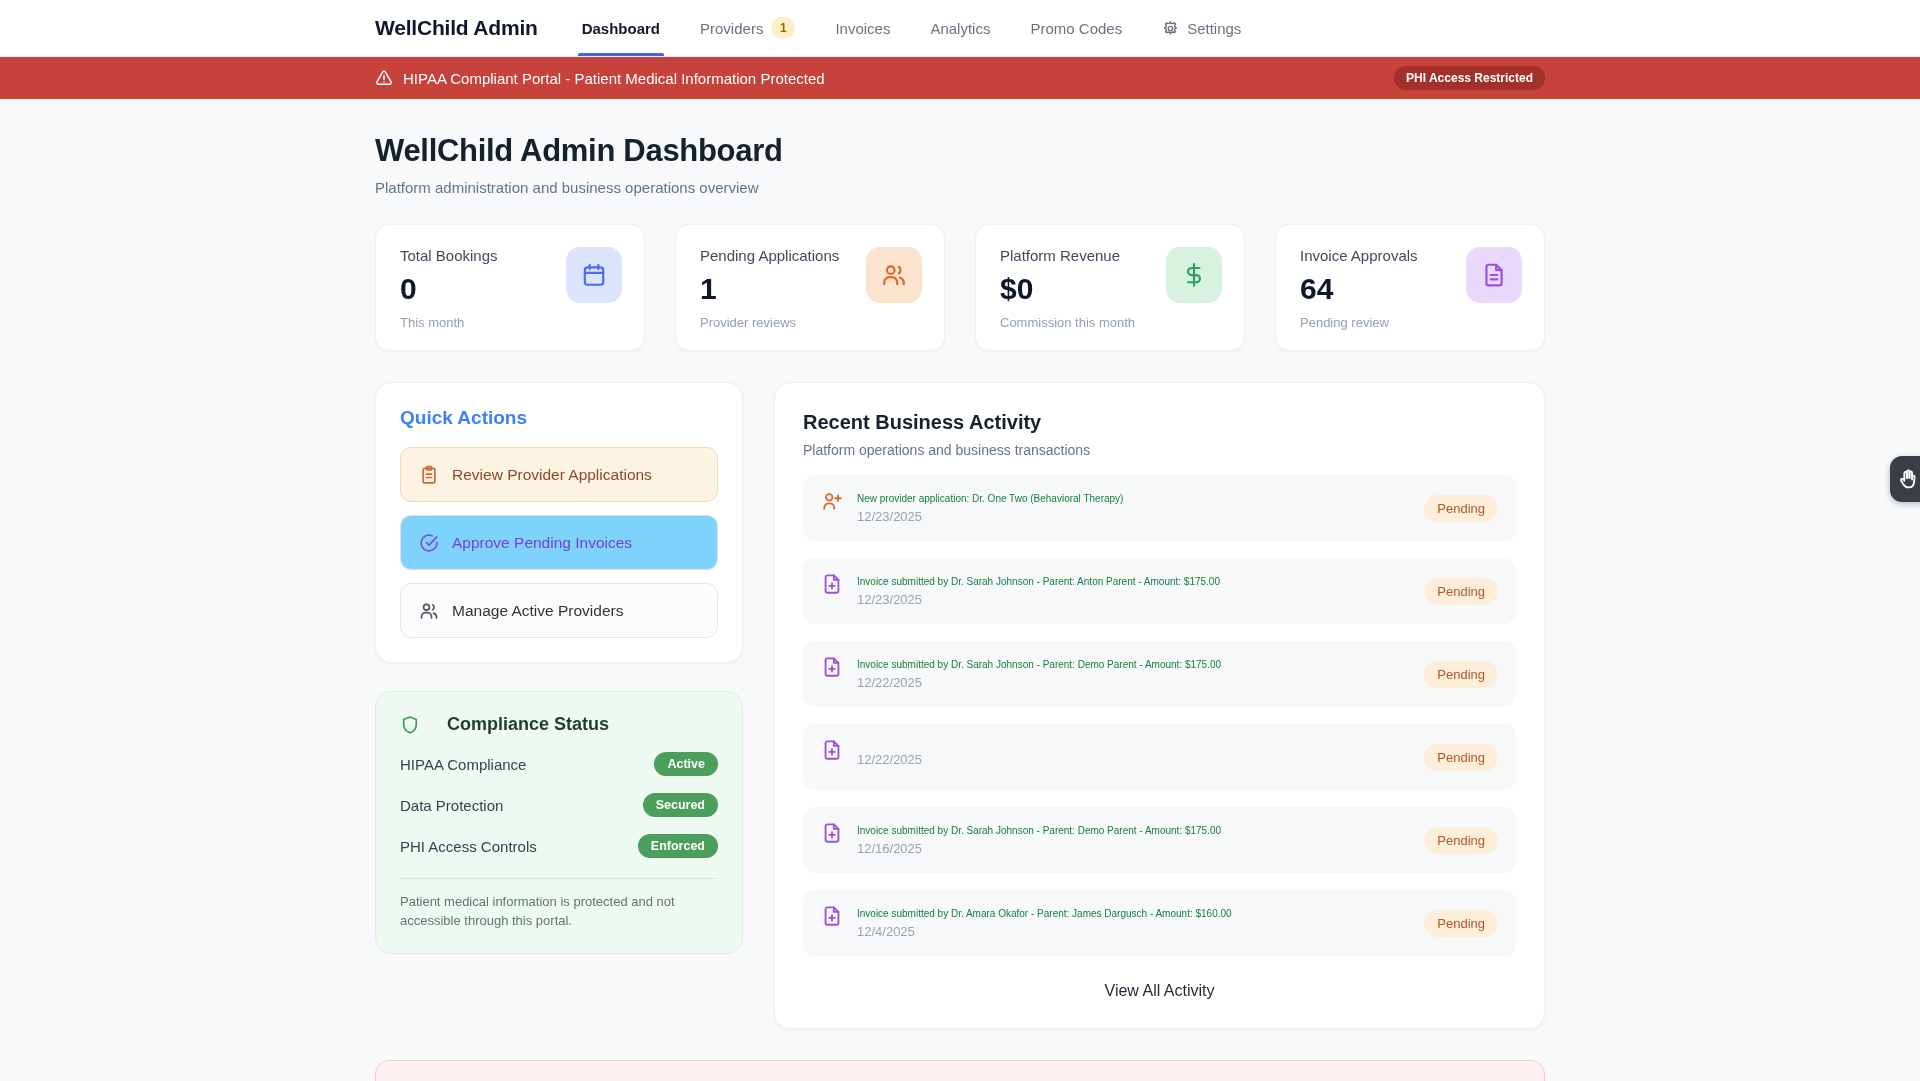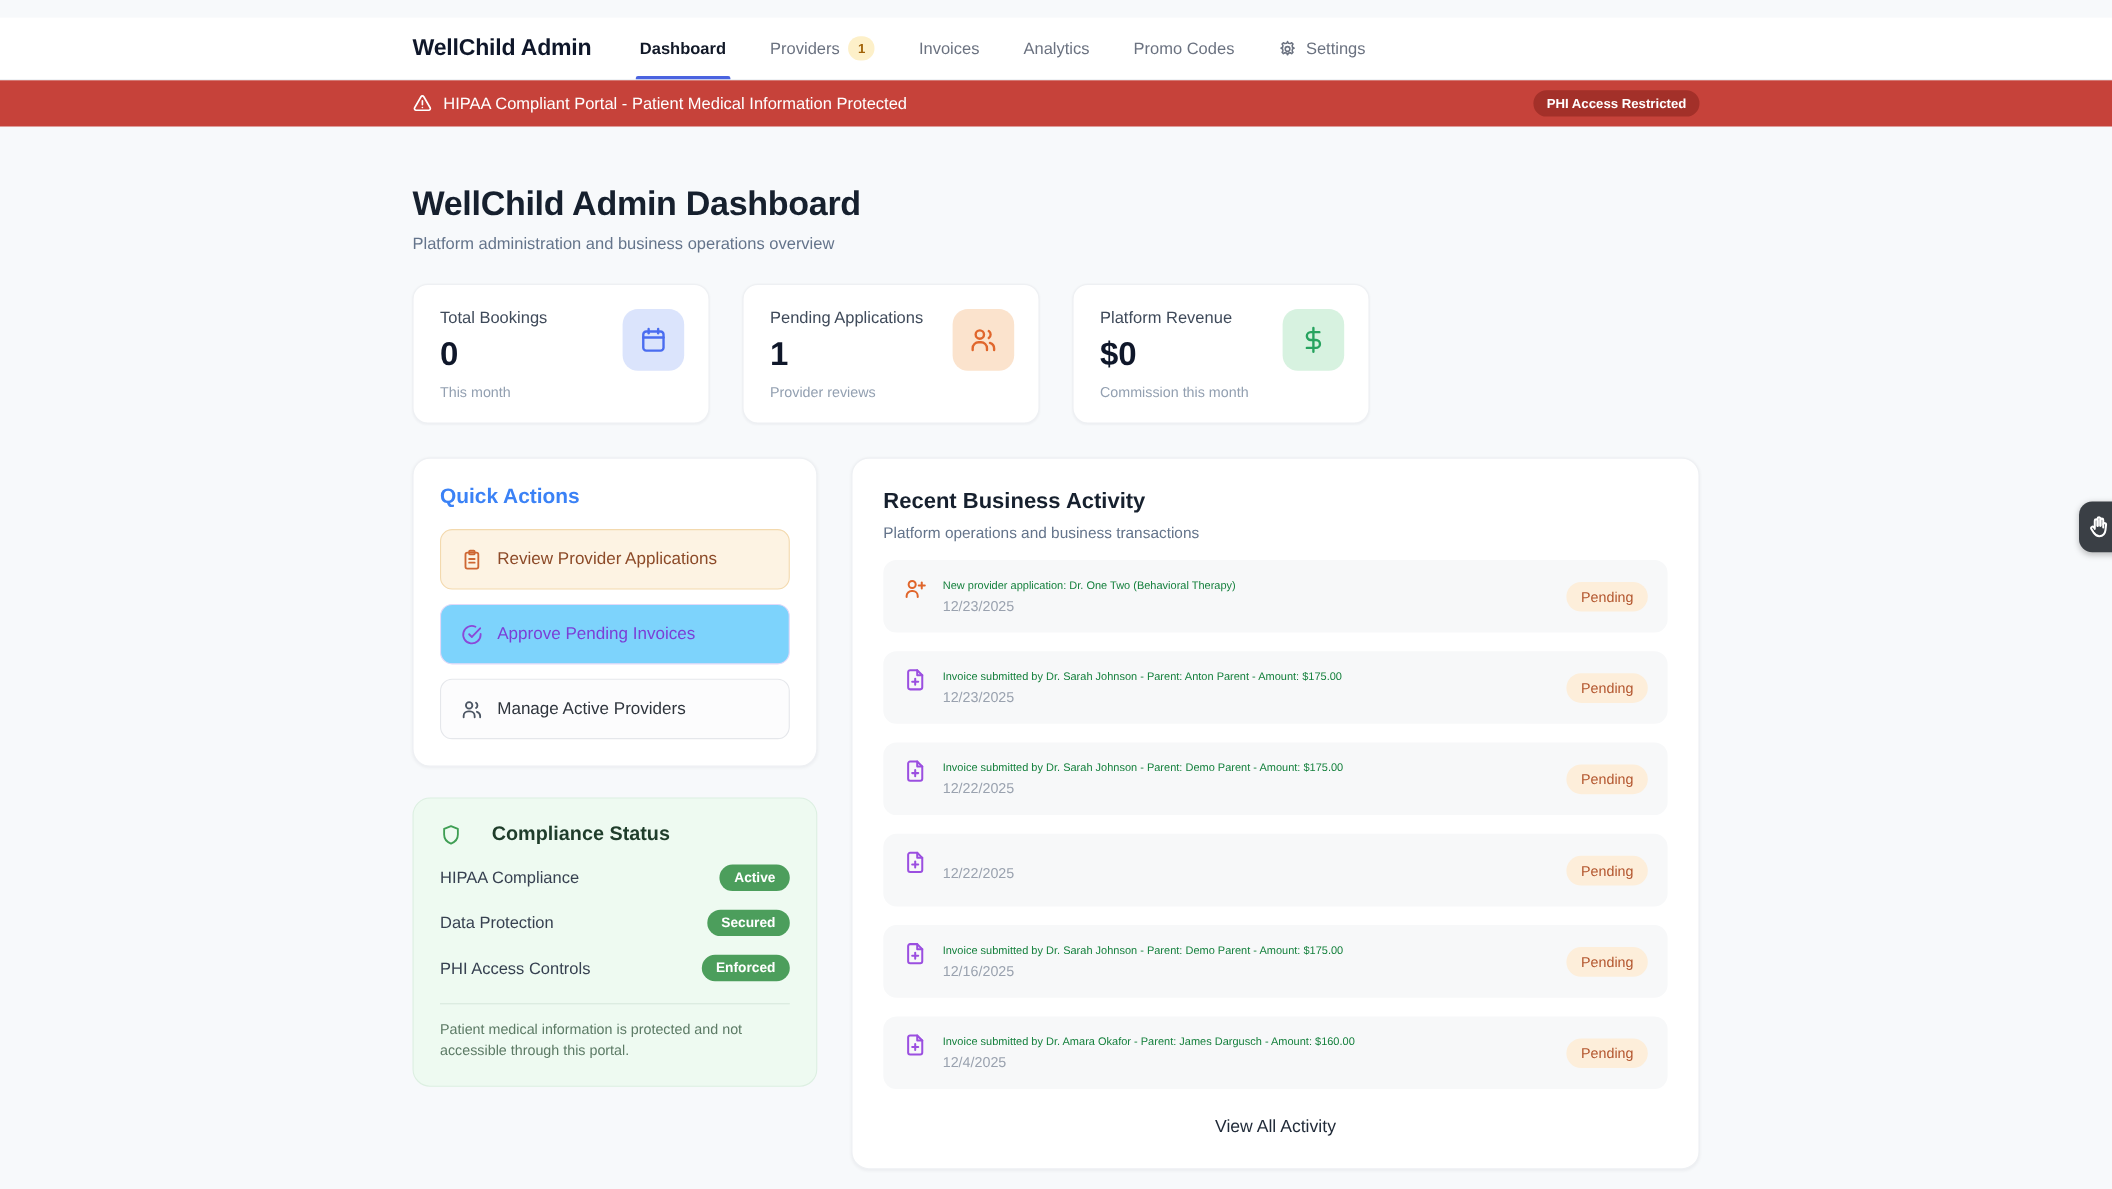--- a/index.html
+++ b/index.html
@@ -6,21 +6,21 @@
   html,body { width:1920px; height:1081px; }
   body {
     font-family:"Liberation Sans","DejaVu Sans",sans-serif;
     background:#f7f9fb; color:#111827;
     position:relative; overflow:hidden;
   }
   .inner { width:1170px; margin:0 auto; }
 
   
   .nav { background:#ffffff; height:57px; border-bottom:1px solid #eceff3; }
-  .nav-inner { width:1170px; margin:16px auto; height:100%; display:flex; align-items:center; gap:44px; }
+  .nav-inner { width:1170px; margin:0 auto; height:100%; display:flex; align-items:center; gap:44px; }
   .brand { font-size:21px; font-weight:700; color:#0f172a; letter-spacing:-0.2px; }
   .tabs { display:flex; align-items:center; gap:40px; height:100%; }
   .tab { display:flex; align-items:center; gap:8px; font-size:15px; color:#6b7280;
          height:100%; position:relative; cursor:pointer; text-decoration:none; }
   .tab.active { color:#111827; font-weight:600; }
   .tab.active::after { content:""; position:absolute; left:-4px; right:-4px; bottom:0;
          height:3px; background:#4a63e0; border-radius:2px 2px 0 0; }
   .count-badge { background:#fdf0c9; color:#a16207; font-size:12px; font-weight:600;
          min-width:24px; height:22px; border-radius:999px; display:inline-flex;
          align-items:center; justify-content:center; padding:0 8px; }
@@ -28,21 +28,21 @@
 
   
   .banner { background:#c6423a; height:42px; color:#ffffff;text-align:center; }
   .banner-inner { width:1170px; margin:0 auto; height:100%; display:flex; align-items:center; gap:10px; }
   .banner-text { font-size:15px; font-weight:500; }
   .banner svg { width:18px; height:18px; stroke:#ffffff; flex:0 0 auto; }
   .banner-badge { margin-left:auto; background:#a33029; color:#ffffff; font-size:12px;
          font-weight:700; padding:5px 12px; border-radius:999px; }
 
   
-  .page-head { margin-top:52px; }
+  .page-head { margin-top:34px; }
   .page-title { font-size:31px; font-weight:700; color:#16202e; letter-spacing:-0.3px; }
   .page-sub { margin-top:10px; font-size:15px; color:#64748b; }
 
   
   .stats { display:grid; grid-template-columns:repeat(4,1fr); gap:30px; margin-top:28px; }
   .stat-card { background:#ffffff; border:1px solid #eef0f3; border-radius:14px;
          padding:22px 24px; height:127px; position:relative;
          box-shadow:0 1px 2px rgba(16,24,40,.04); }
   .stat-label { font-size:15px; color:#3f4a5a; font-weight:500; }
   .stat-value { font-size:30px; font-weight:700; color:#0f172a; margin-top:8px; }
@@ -205,20 +205,33 @@
       </div>
     </div>
     <div class="stat-card">
       <div class="stat-label">Platform Revenue</div>
       <div class="stat-value">$0</div>
       <div class="stat-sub">Commission this month</div>
       <div class="stat-icon ic-green">
         <svg viewBox="0 0 24 24">
             <line x1="12" y1="2" x2="12" y2="22"></line>
             <path d="M17 5.5H9.8a3.3 3.3 0 0 0 0 6.6h4.4a3.3 3.3 0 0 1 0 6.6H6.5"></path>
+          </svg>
+      </div>
+    </div>
+    <div class="stat-card">
+      <div class="stat-label">Invoice Approvals</div>
+      <div class="stat-value">64</div>
+      <div class="stat-sub">Pending review</div>
+      <div class="stat-icon ic-purple">
+        <svg viewBox="0 0 24 24">
+            <path d="M14 2.5H7a2 2 0 0 0-2 2v15a2 2 0 0 0 2 2h10a2 2 0 0 0 2-2V7.5z"></path>
+            <path d="M14 2.5V7.5h5"></path>
+            <line x1="9" y1="12" x2="15" y2="12"></line>
+            <line x1="9" y1="16" x2="15" y2="16"></line>
           </svg>
       </div>
     </div>
   </div>
 
   <div class="cols">
 
     <div class="col-left">
 
       <div class="card qa">

